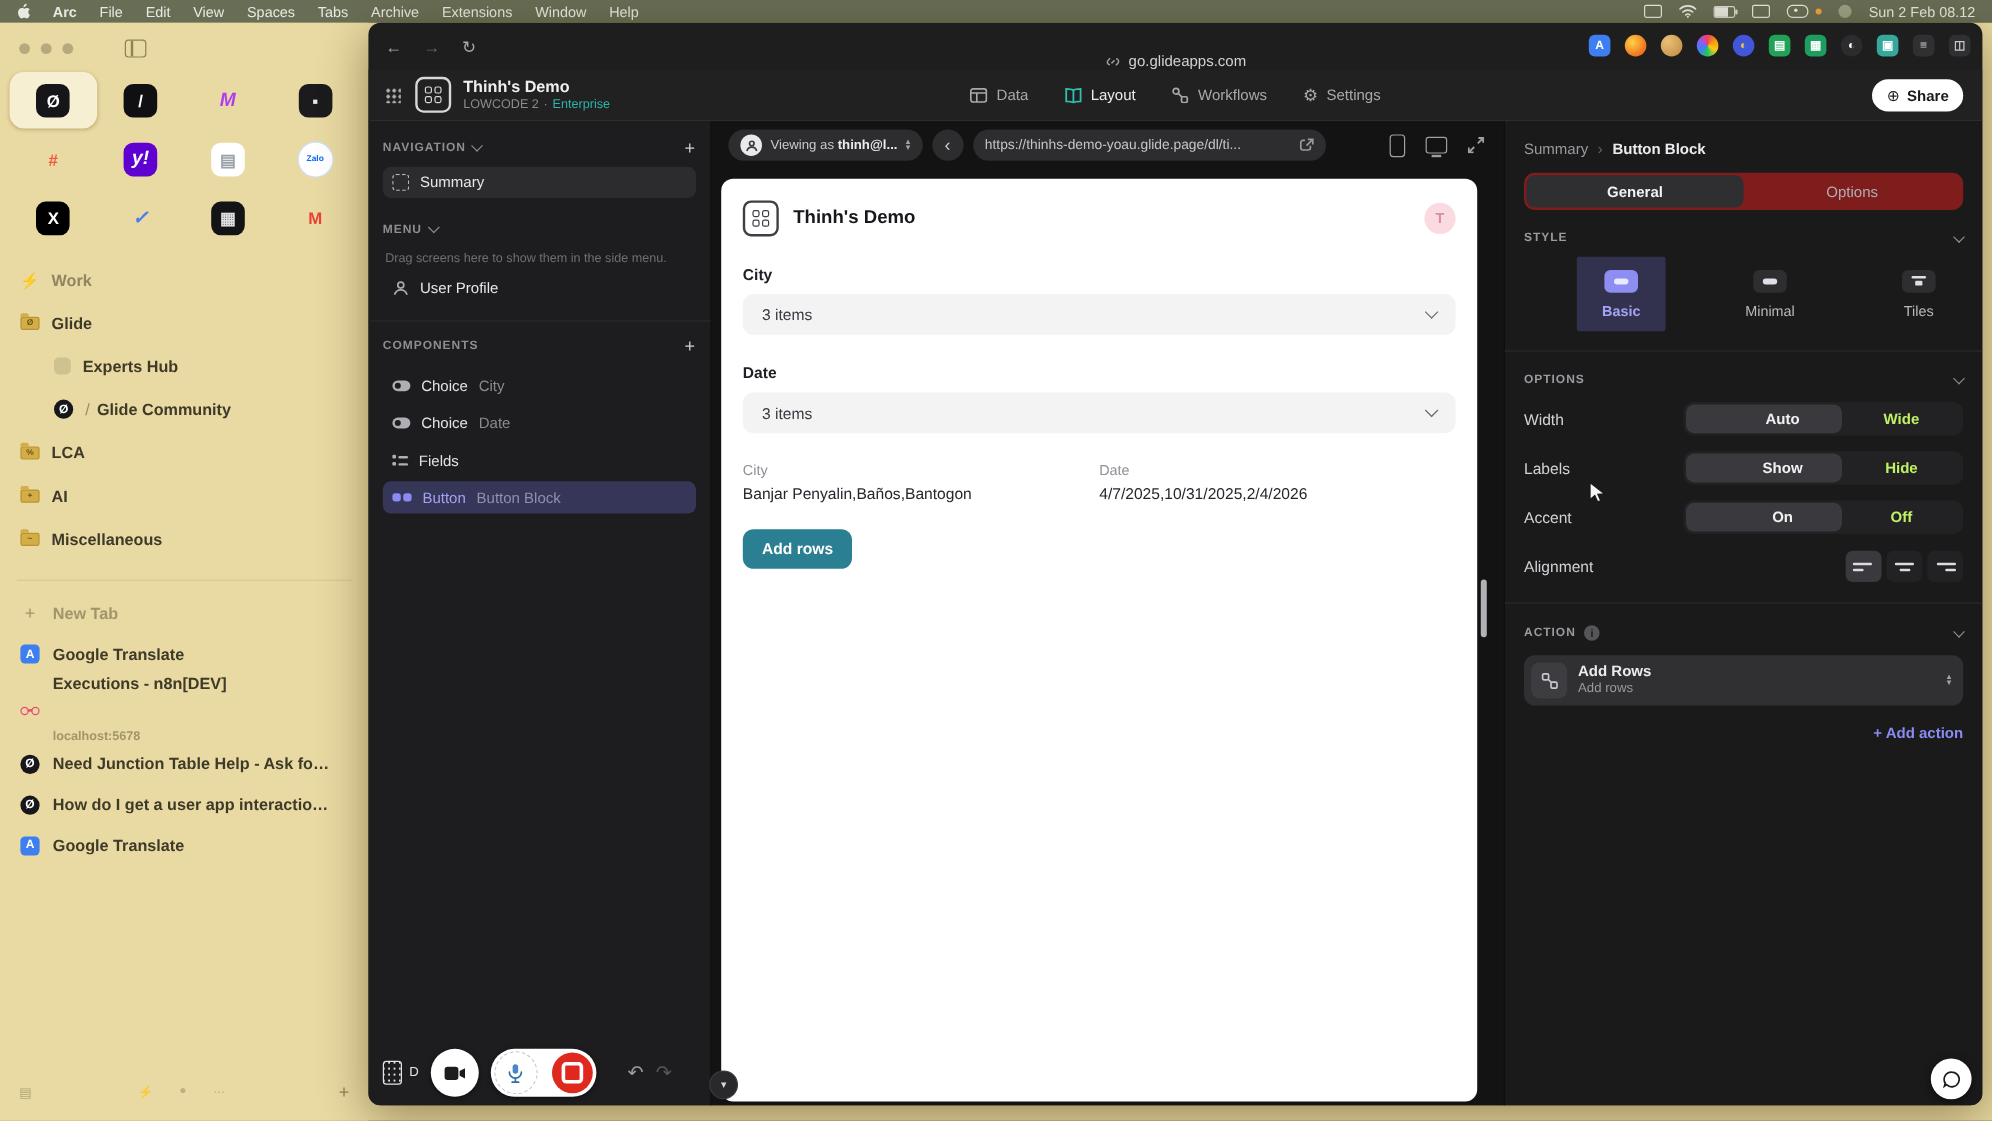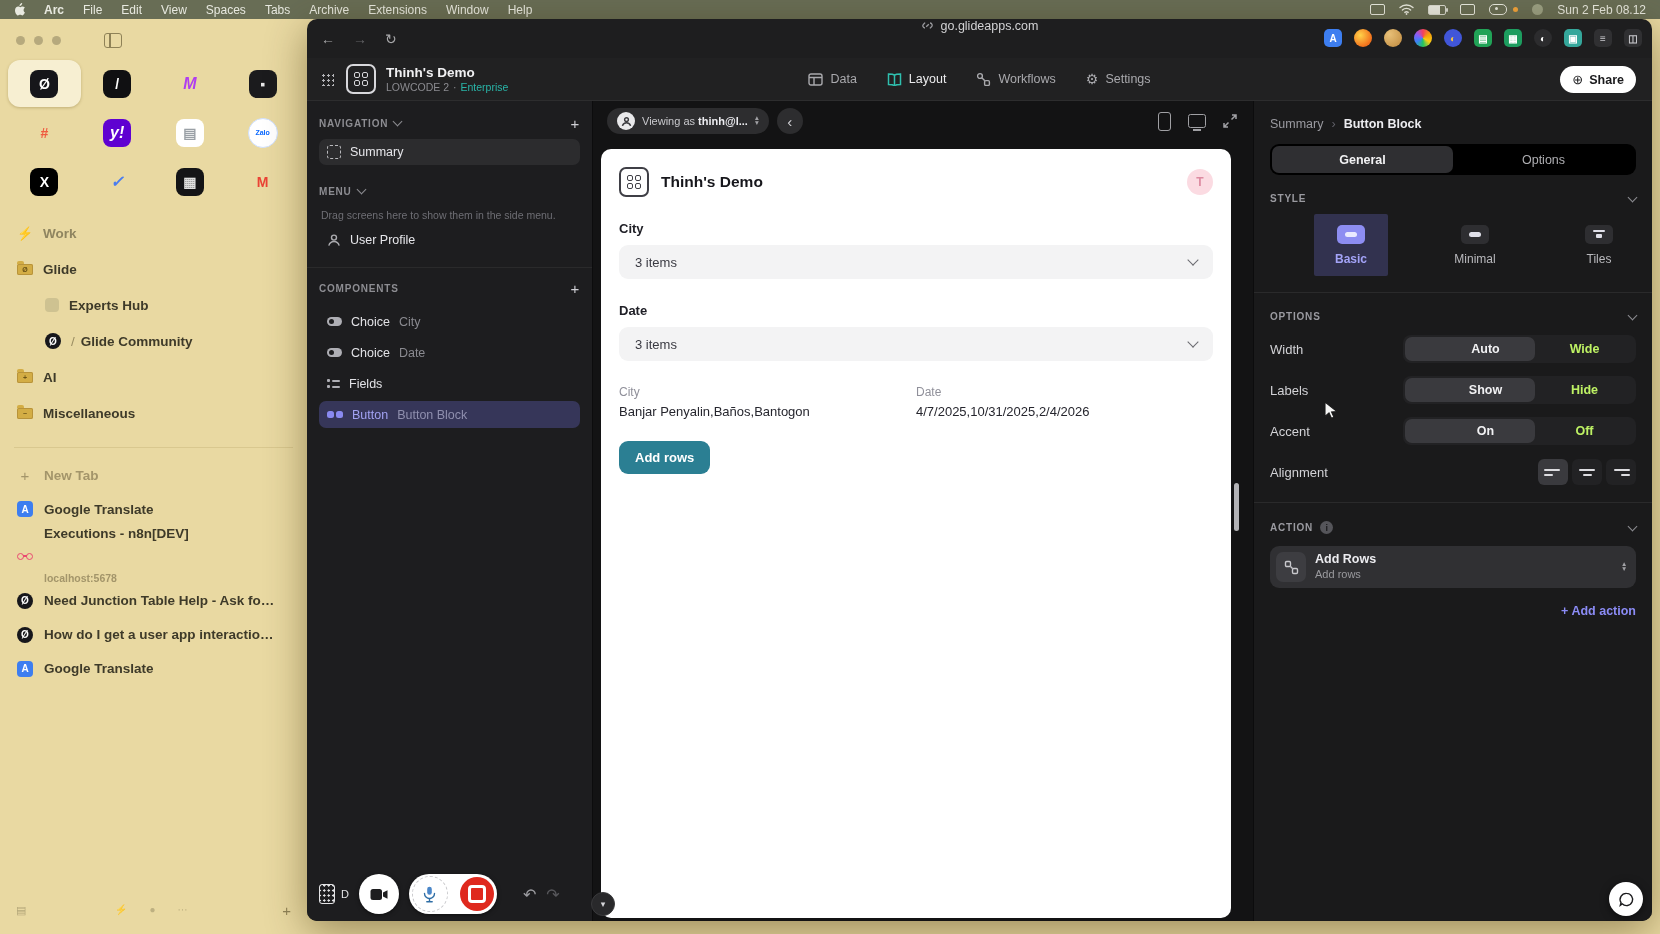--- a/index.html
+++ b/index.html
@@ -65,21 +65,21 @@
   .ellip{white-space:nowrap;overflow:hidden;text-overflow:ellipsis;max-width:235px;}
   .arc-footer{position:absolute;left:0;right:0;bottom:14px;height:16px;color:#b3a679;}
   .arc-footer .f-left{position:absolute;left:16px;top:0;font-size:11px;}
   .arc-footer .f-mid{position:absolute;left:115px;top:0;display:flex;gap:22px;font-size:10px;opacity:.8;}
   .arc-footer .f-plus{position:absolute;right:16px;top:-2px;font-size:15px;color:#8f8257;}
   
   .window{position:absolute;left:307px;top:19px;width:1345px;height:902px;background:#1e1e1f;
           border-radius:10px;overflow:hidden;box-shadow:0 10px 40px rgba(60,45,5,.45);}
   .chrome{height:39px;display:flex;align-items:center;position:relative;border-bottom:0;}
   .nav-arrows{display:flex;align-items:center;gap:18px;padding-left:14px;font-size:14px;}
-  .url-center{position:absolute;left:0;right:0;top:0;bottom:0;display:flex;align-items:flex-start;justify-content:center;gap:7px;
+  .url-center{position:absolute;left:0;right:0;top:0;bottom:0;display:flex;align-items:flex-end;justify-content:center;gap:7px;
               font-size:12.5px;color:#d2d2d4;pointer-events:none;}
   .ext-row{position:absolute;right:10px;top:10px;display:flex;gap:12px;}
   .ext-chip{width:18px;height:18px;border-radius:5px;display:flex;align-items:center;justify-content:center;
             font-size:10px;font-weight:700;}
   .ext-chip.round{border-radius:50%;}
   
   .appbar{height:42px;background:#212122;border-bottom:1px solid #2d2d2e;display:flex;align-items:center;position:relative;}
   .dots9{width:13px;height:13px;margin-left:14px;
          background-image:radial-gradient(#b5b5b9 1.3px,transparent 1.4px);background-size:5px 5px;background-position:0 0;}
   .applogo{width:26px;height:26px;border:2px solid #d8d8dc;border-radius:7px;margin-left:12px;
@@ -180,21 +180,21 @@
   .add-rows{display:inline-flex;margin-top:22px;height:33px;align-items:center;padding:0 16px;border-radius:9px;
             color:#fff;font-size:13px;font-weight:700;}
   .c-scroll{position:absolute;right:14px;top:382px;width:5px;height:48px;border-radius:3px;background:#cfcfd2;opacity:.85;}
   .collapse-btn{position:absolute;left:-2px;bottom:6px;width:22px;height:22px;border-radius:50%;background:#29292b;
                 border:1px solid #3a3a3c;color:#d5d5d9;display:flex;align-items:center;justify-content:center;font-size:9px;}
   
   .crumb{display:flex;align-items:center;gap:8px;font-size:12.5px;margin-top:4px;}
   .crumb .parent{color:#9a9aa0;}
   .crumb .sep{color:#62626a;}
   .crumb .current{color:#ececf0;font-weight:700;}
-  .seg-tabs{margin-top:13px;height:27px;background:#000000;border-radius:9px;display:flex;padding:2px;box-sizing:content-box;}
+  .seg-tabs{margin-top:13px;height:27px;background:#7f1d1d;border-radius:9px;display:flex;padding:2px;box-sizing:content-box;}
   .seg-tab{flex:1;display:flex;align-items:center;justify-content:center;border-radius:7px;
            font-size:12.5px;color:#aeaeb2;}
   .seg-tab.sel{background:#2f2f32;color:#f2f2f4;font-weight:700;}
   .r-sec-head{display:flex;align-items:center;margin-top:18px;font-size:10px;font-weight:700;letter-spacing:.8px;color:#9a9aa0;}
   .r-sec-head .chev{margin-left:auto;}
   .style-cards{display:flex;gap:6px;margin-top:10px;}
   .style-card{flex:1;height:62px;border-radius:2px;display:flex;flex-direction:column;align-items:center;justify-content:center;gap:8px;margin-left:44px;}
   .style-card.sel{background:#32324f;}
   .style-card .lab{font-size:12px;color:#b9b9bd;}
   .style-card.sel .lab{color:#a3a3f7;font-weight:700;}
@@ -338,20 +338,26 @@
       <span>Experts Hub</span>
     </div>
     <div class="space-row">
       <span class="indent"></span>
       <span class="glide-dot">Ø</span>
       <span class="slash-pre">/</span>
       <span>Glide Community</span>
     </div>
     <div class="space-row">
       <span class="folder">
+          <span>%</span>
+        </span>
+      <span>LCA</span>
+    </div>
+    <div class="space-row">
+      <span class="folder">
           <span>+</span>
         </span>
       <span>AI</span>
     </div>
     <div class="space-row">
       <span class="folder">
           <span>~</span>
         </span>
       <span>Miscellaneous</span>
     </div>
@@ -571,20 +577,27 @@
                 <path d="M1.8 12.6c.8-2.7 2.8-4.1 5.2-4.1s4.4 1.4 5.2 4.1"></path>
               </svg>
           </span>
           <span class="viewing"><span>Viewing as</span> <b>thinh@l...</b></span>
           <span class="updown">
               <span>▴</span>
               <span>▾</span>
             </span>
         </span>
         <span class="back-circle">‹</span>
+        <span class="pill url-pill">
+          <span class="url-text">https://thinhs-demo-yoau.glide.page/dl/ti...</span>
+          <svg width="12" height="12" viewBox="0 0 12 12" fill="none" stroke="#9a9a9e" stroke-width="1.4">
+              <path d="M4.5 2H2.8A1.8 1.8 0 001 3.8v4.4A1.8 1.8 0 002.8 10h4.4A1.8 1.8 0 009 8.2V6.5"></path>
+              <path d="M6.8 1.2H11v4.2M11 1.2L5.8 6.4"></path>
+            </svg>
+        </span>
         <span class="prev-icons">
           <span class="phone-ico"></span>
           <span class="desk-ico"></span>
           <svg width="14" height="14" viewBox="0 0 14 14" fill="none" stroke="#a0a0a4" stroke-width="1.5">
               <path d="M8.5 5.5L13 1M9 1h4v4M5.5 8.5L1 13M1 9v4h4"></path>
             </svg>
         </span>
       </div>
 
       <div class="page">

